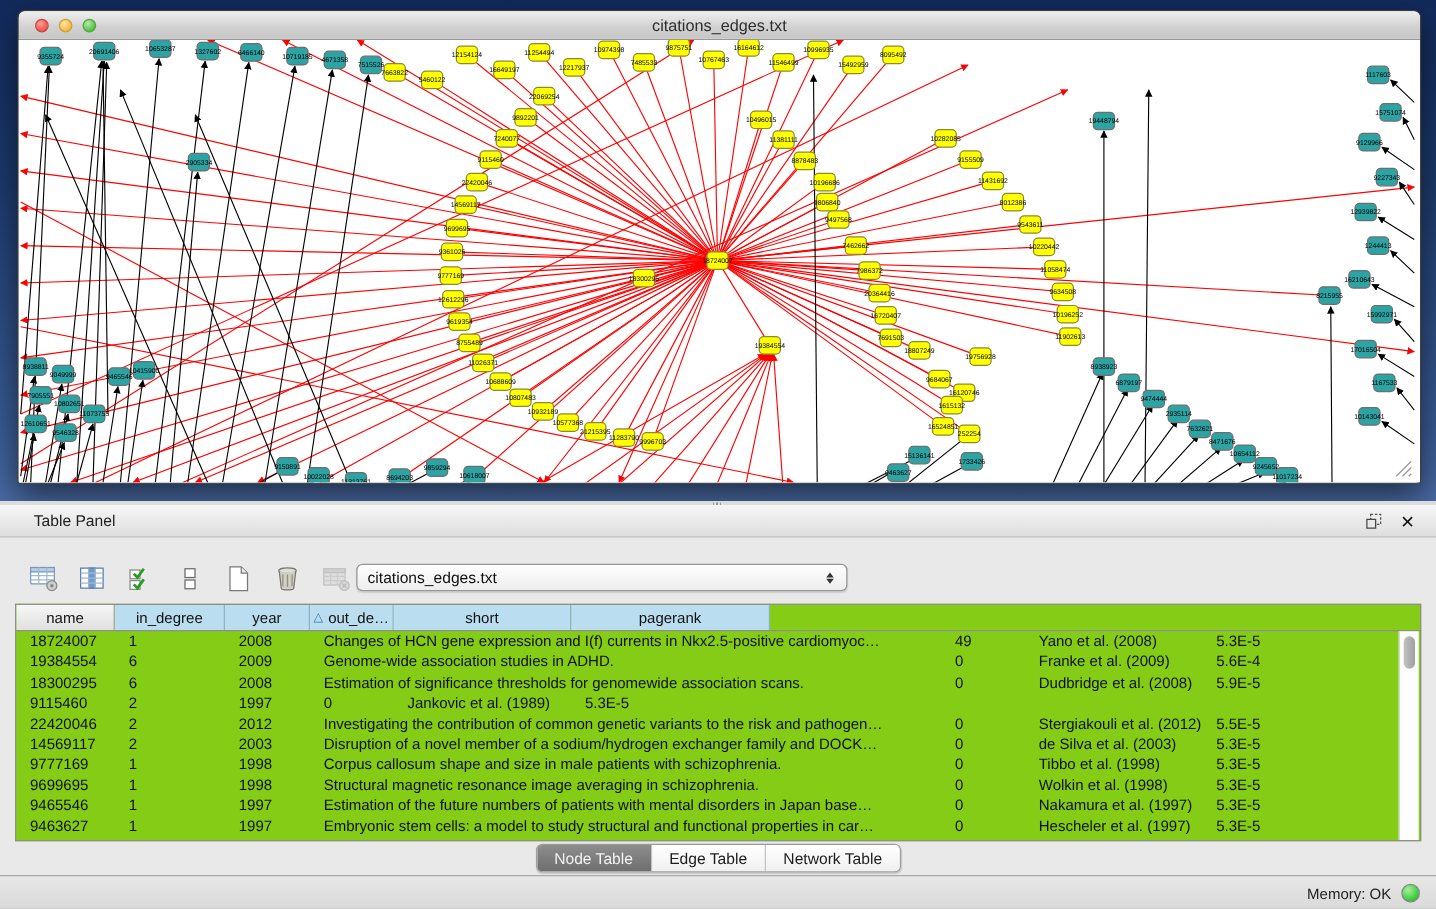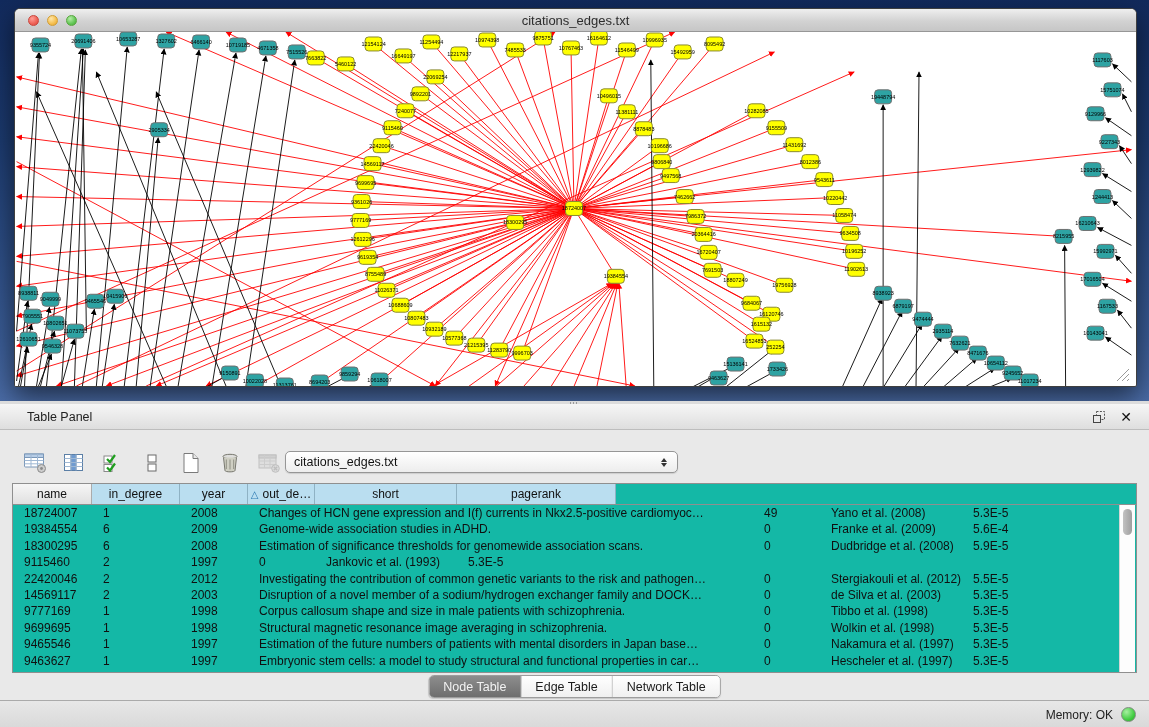--- a/index.html
+++ b/index.html
@@ -42,21 +42,21 @@
               border:1px solid #969696;border-radius:5px;background:linear-gradient(#ffffff,#ededed);
               display:flex;align-items:center;font-size:12.5px;color:#111;padding:0 8px;
               box-shadow:0 1px 1px rgba(0,0,0,.12);}
   #net-select .lbl{flex:1;}
   .updown{display:flex;flex-direction:column;gap:1px;margin-right:2px;}
   .updown i{display:block;width:0;height:0;border-left:3.5px solid transparent;border-right:3.5px solid transparent;}
   .updown .up{border-bottom:4.5px solid #333;}
   .updown .dn{border-top:4.5px solid #333;}
   
   #tablebox{position:absolute;left:12px;top:82px;width:1125px;height:190px;box-sizing:border-box;
-            border:1px solid #8f8f8f;background:#14b8a6;overflow:hidden;}
+            border:1px solid #8f8f8f;background:#84cc16;overflow:hidden;}
   #thead{display:flex;height:20px;border-bottom:1px solid #8f8f8f;}
   .th{box-sizing:border-box;height:20px;display:flex;align-items:center;justify-content:center;
       background:#badef0;border-right:1px solid #8fb2c4;font-size:12px;color:#111;
       overflow:hidden;white-space:nowrap;}
   .th.th-name{background:linear-gradient(#f6f6f6,#e0e0e0);border-right:1px solid #ababab;}
   .th .sort{color:#2e7bb3;font-size:10px;margin-right:4px;}
   #tbody{position:relative;}
   .tr{display:flex;height:16.4px;align-items:center;}
   .td{box-sizing:border-box;font-size:12px;color:#101010;white-space:nowrap;overflow:hidden;
       padding-left:11px;line-height:16.4px;}
@@ -864,21 +864,21 @@
             <div class="td" style="width: 505px;">Estimation of significance thresholds for genomewide association scans.</div>
             <div class="td" style="width: 67px;">0</div>
             <div class="td" style="width: 142px;">Dudbridge et al. (2008)</div>
             <div class="td" style="width: 159px;">5.9E-5</div>
           </div>
           <div class="tr">
             <div class="td" style="width: 79px;">9115460</div>
             <div class="td" style="width: 88px;">2</div>
             <div class="td" style="width: 68px;">1997</div>
             <div class="td" style="width: 67px;">0</div>
-            <div class="td" style="width: 142px;">Jankovic et al. (1993)</div>
+            <div class="td" style="width: 142px;">Jankovic et al. (1989)</div>
             <div class="td" style="width: 159px;">5.3E-5</div>
           </div>
           <div class="tr">
             <div class="td" style="width: 79px;">22420046</div>
             <div class="td" style="width: 88px;">2</div>
             <div class="td" style="width: 68px;">2012</div>
             <div class="td" style="width: 505px;">Investigating the contribution of common genetic variants to the risk and pathogen…</div>
             <div class="td" style="width: 67px;">0</div>
             <div class="td" style="width: 142px;">Stergiakouli et al. (2012)</div>
             <div class="td" style="width: 159px;">5.5E-5</div>

